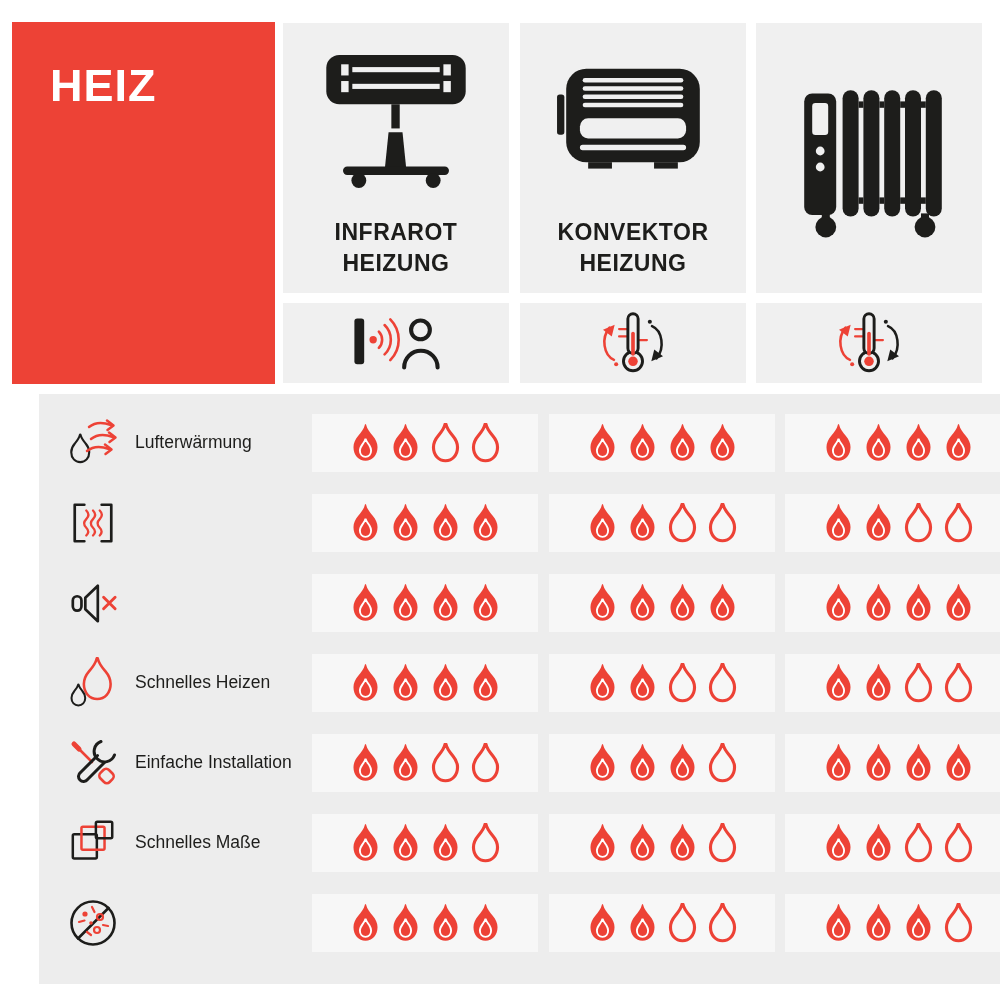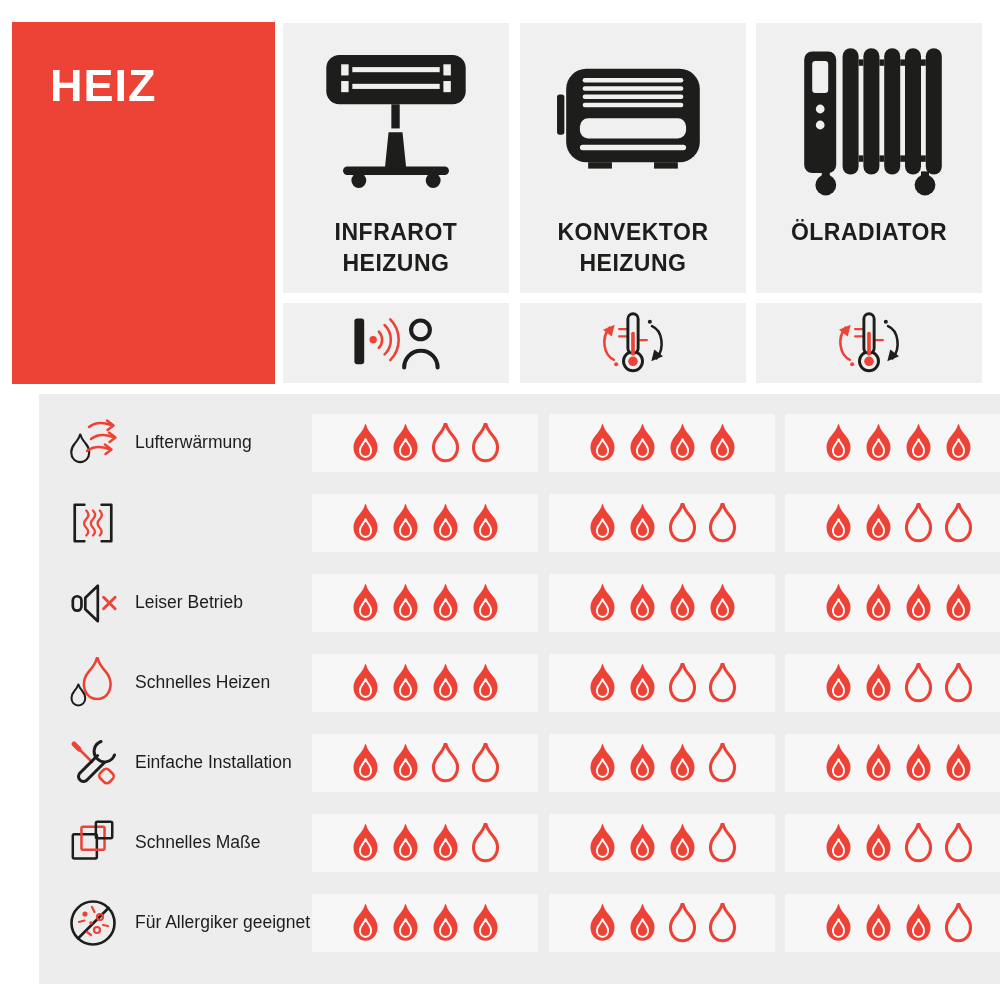--- a/index.html
+++ b/index.html
@@ -139,23 +139,20 @@
    <rect class="fk" x="82" y="138" width="6" height="8"></rect>
             <rect class="fk" x="108" y="138" width="6" height="8"></rect>
             <rect class="fk" x="134" y="138" width="6" height="8"></rect>
             <rect class="fk" x="160" y="138" width="6" height="8"></rect>
    <rect class="fk" x="36" y="158" width="10" height="8"></rect>
             <rect class="fk" x="160" y="158" width="10" height="8"></rect>
    <circle class="fk" cx="41" cy="175" r="13"></circle>
             <circle class="fk" cx="165" cy="175" r="13"></circle>
           </svg>
         </div>
-      <div class="header-label">
-          <span class="hl-line">ÖLRADIATOR</span>
-        </div>
     </div>
     <div class="principle-card" style="left:756px">
       <span>
           <svg viewBox="0 0 112 90" style="width:82px;height:66px">
    <path class="sr" stroke-width="3.5" d="M30 68 C16 62 12 38 24 24"></path>
    <polygon class="fr" points="15,27 31,20 27,36"></polygon>
    <circle class="fr" cx="33" cy="74" r="2.8"></circle>
    <path class="sk" stroke-width="3.5" d="M82 22 C96 28 100 52 88 66"></path>
    <polygon class="fk" points="97,63 81,70 85,54"></polygon>
    <circle class="fk" cx="79" cy="16" r="2.8"></circle>
@@ -299,21 +296,20 @@
         </div>
     </div>
       <div class="row" style="top:180px">
       <span class="row-icon">
           <svg viewBox="0 0 52 52" style="width:54px;height:50px">
    <rect class="sk" stroke-width="2.8" x="5" y="19" width="9" height="15" rx="4.5"></rect>
    <path class="sk" stroke-width="2.8" d="M31 8 V45 L18 32.5 V20.5 Z"></path>
    <path class="sr" stroke-width="3" d="M37 20 L49 32 M49 20 L37 32"></path>
           </svg>
         </span>
-      <div class="row-label">Leiser Betrieb</div>
       <div class="cell" style="left:273px">
           <svg class="flame" viewBox="0 0 24 30">
             <path class="fr" d="M12.4 1.1 C13.1 4.4 15.3 6.9 17.3 9.3 C19.6 12 20.8 14.8 20.8 17.8 C20.8 23.6 17 27.6 12 27.6 C7 27.6 3.2 23.6 3.2 17.8 C3.2 14.8 4.4 12 6.7 9.3 C8.7 6.9 10.9 4.4 11.6 1.1 C11.8 0.5 12.2 0.5 12.4 1.1 Z"></path>
             <path d="M12 11.5 C12.5 13.4 13.8 14.8 14.8 16.3 C15.7 17.8 16.1 19 16.1 20.2 C16.1 22.9 14.3 24.8 12 24.8 C9.7 24.8 7.9 22.9 7.9 20.2 C7.9 18.1 9.1 16.5 10.2 15 C11 13.9 11.7 13 12 11.5 Z" fill="none" stroke="#ffffff" stroke-width="1.4" stroke-linecap="round"></path>
           </svg>
           <svg class="flame" viewBox="0 0 24 30">
             <path class="fr" d="M12.4 1.1 C13.1 4.4 15.3 6.9 17.3 9.3 C19.6 12 20.8 14.8 20.8 17.8 C20.8 23.6 17 27.6 12 27.6 C7 27.6 3.2 23.6 3.2 17.8 C3.2 14.8 4.4 12 6.7 9.3 C8.7 6.9 10.9 4.4 11.6 1.1 C11.8 0.5 12.2 0.5 12.4 1.1 Z"></path>
             <path d="M12 11.5 C12.5 13.4 13.8 14.8 14.8 16.3 C15.7 17.8 16.1 19 16.1 20.2 C16.1 22.9 14.3 24.8 12 24.8 C9.7 24.8 7.9 22.9 7.9 20.2 C7.9 18.1 9.1 16.5 10.2 15 C11 13.9 11.7 13 12 11.5 Z" fill="none" stroke="#ffffff" stroke-width="1.4" stroke-linecap="round"></path>
           </svg>
           <svg class="flame" viewBox="0 0 24 30">
@@ -552,21 +548,20 @@
    <circle class="fr" cx="18" cy="17" r="2.6"></circle>
    <path class="sr" stroke-width="2.2" d="M25 10 l2.5 5"></path>
    <circle class="sr" stroke-width="2.2" cx="33" cy="20" r="3"></circle>
    <path class="sr" stroke-width="2.2" d="M12 25 l5.5 -1.5"></path>
    <circle class="sr" stroke-width="2.2" cx="30" cy="33" r="3"></circle>
    <path class="sr" stroke-width="2.2" d="M20 35 l4 3"></path>
    <path class="sr" stroke-width="2.2" d="M36 28 l5 1"></path>
    <circle class="fr" cx="24" cy="26" r="1.8"></circle>
           </svg>
         </span>
-      <div class="row-label">Für Allergiker geeignet</div>
       <div class="cell" style="left:273px">
           <svg class="flame" viewBox="0 0 24 30">
             <path class="fr" d="M12.4 1.1 C13.1 4.4 15.3 6.9 17.3 9.3 C19.6 12 20.8 14.8 20.8 17.8 C20.8 23.6 17 27.6 12 27.6 C7 27.6 3.2 23.6 3.2 17.8 C3.2 14.8 4.4 12 6.7 9.3 C8.7 6.9 10.9 4.4 11.6 1.1 C11.8 0.5 12.2 0.5 12.4 1.1 Z"></path>
             <path d="M12 11.5 C12.5 13.4 13.8 14.8 14.8 16.3 C15.7 17.8 16.1 19 16.1 20.2 C16.1 22.9 14.3 24.8 12 24.8 C9.7 24.8 7.9 22.9 7.9 20.2 C7.9 18.1 9.1 16.5 10.2 15 C11 13.9 11.7 13 12 11.5 Z" fill="none" stroke="#ffffff" stroke-width="1.4" stroke-linecap="round"></path>
           </svg>
           <svg class="flame" viewBox="0 0 24 30">
             <path class="fr" d="M12.4 1.1 C13.1 4.4 15.3 6.9 17.3 9.3 C19.6 12 20.8 14.8 20.8 17.8 C20.8 23.6 17 27.6 12 27.6 C7 27.6 3.2 23.6 3.2 17.8 C3.2 14.8 4.4 12 6.7 9.3 C8.7 6.9 10.9 4.4 11.6 1.1 C11.8 0.5 12.2 0.5 12.4 1.1 Z"></path>
             <path d="M12 11.5 C12.5 13.4 13.8 14.8 14.8 16.3 C15.7 17.8 16.1 19 16.1 20.2 C16.1 22.9 14.3 24.8 12 24.8 C9.7 24.8 7.9 22.9 7.9 20.2 C7.9 18.1 9.1 16.5 10.2 15 C11 13.9 11.7 13 12 11.5 Z" fill="none" stroke="#ffffff" stroke-width="1.4" stroke-linecap="round"></path>
           </svg>
           <svg class="flame" viewBox="0 0 24 30">

